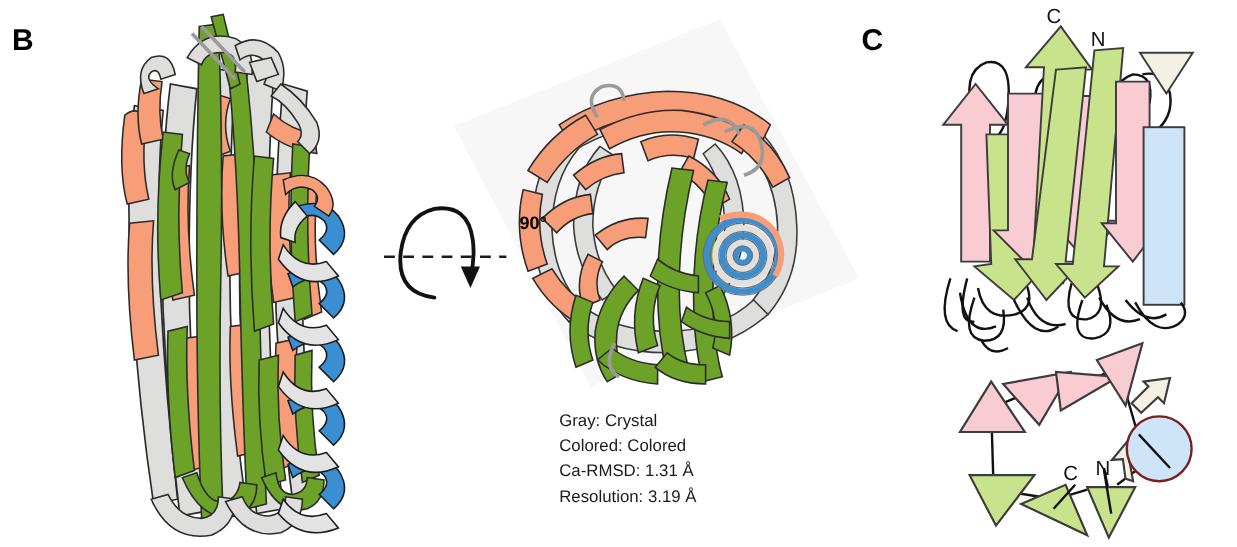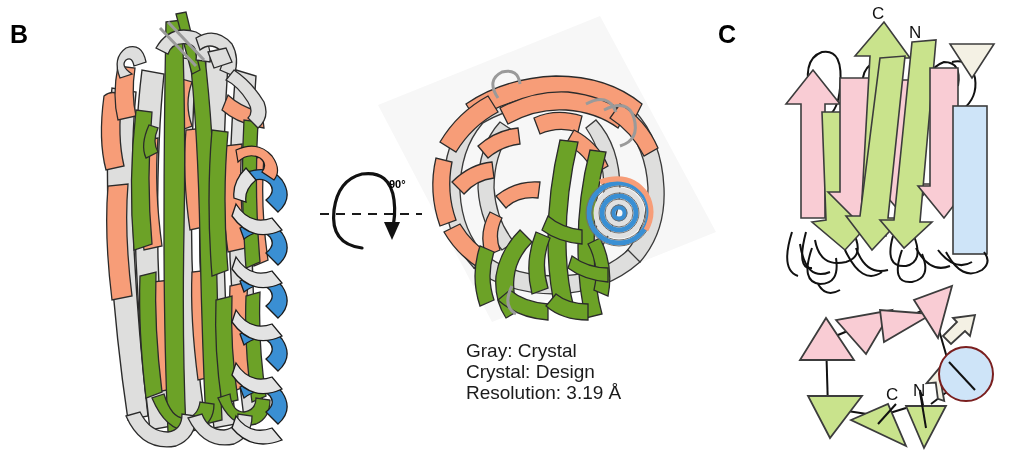--- a/index.html
+++ b/index.html
@@ -36,37 +36,38 @@
     top: 0;
     width: 1031px;
     height: 456px;
   }
 
   .annotation-block {
     position: absolute;
     left: 466px;
     top: 340px;
     font-family: "Liberation Sans", sans-serif;
-    font-size: 19px;
+    font-size: 14px;
     color: #1a1a1a;
     line-height: 21px;
     white-space: nowrap;
     user-select: none;
   }
   .annotation-block div { padding: 0; margin: 0; }
 
   .rot-degree {
     position: absolute;
     left: 389px;
     top: 178px;
     font-family: "Liberation Sans", sans-serif;
     font-weight: bold;
-    font-size: 11px;
+    font-size: 15px;
     color: #000000;
     user-select: none;
+    padding-left: 44px;
   }
 
   .topo-letter {
     position: absolute;
     font-family: "Liberation Sans", sans-serif;
     font-size: 17px;
     color: #111111;
     user-select: none;
   }
   #topo-top-c { left: 872px; top: 4px; }
@@ -322,21 +323,22 @@
         <line x1="878" y1="424" x2="896" y2="404"></line>
         <line x1="920" y1="392" x2="926" y2="428"></line>
       </g>
     </g>
   </svg>
 
   <div class="rot-degree">90°</div>
 
   <div class="annotation-block">
     <div>Gray: Crystal</div>
-    <div>Crystal: Design</div>
+    <div>Colored: Colored</div>
+    <div>Ca-RMSD: 1.31 Å</div>
     <div>Resolution: 3.19 Å</div>
   </div>
 
   <div class="topo-letter" id="topo-top-c">C</div>
   <div class="topo-letter" id="topo-top-n">N</div>
   <div class="topo-letter" id="topo-bot-c">C</div>
   <div class="topo-letter" id="topo-bot-n">N</div>
 
 </div>
 

